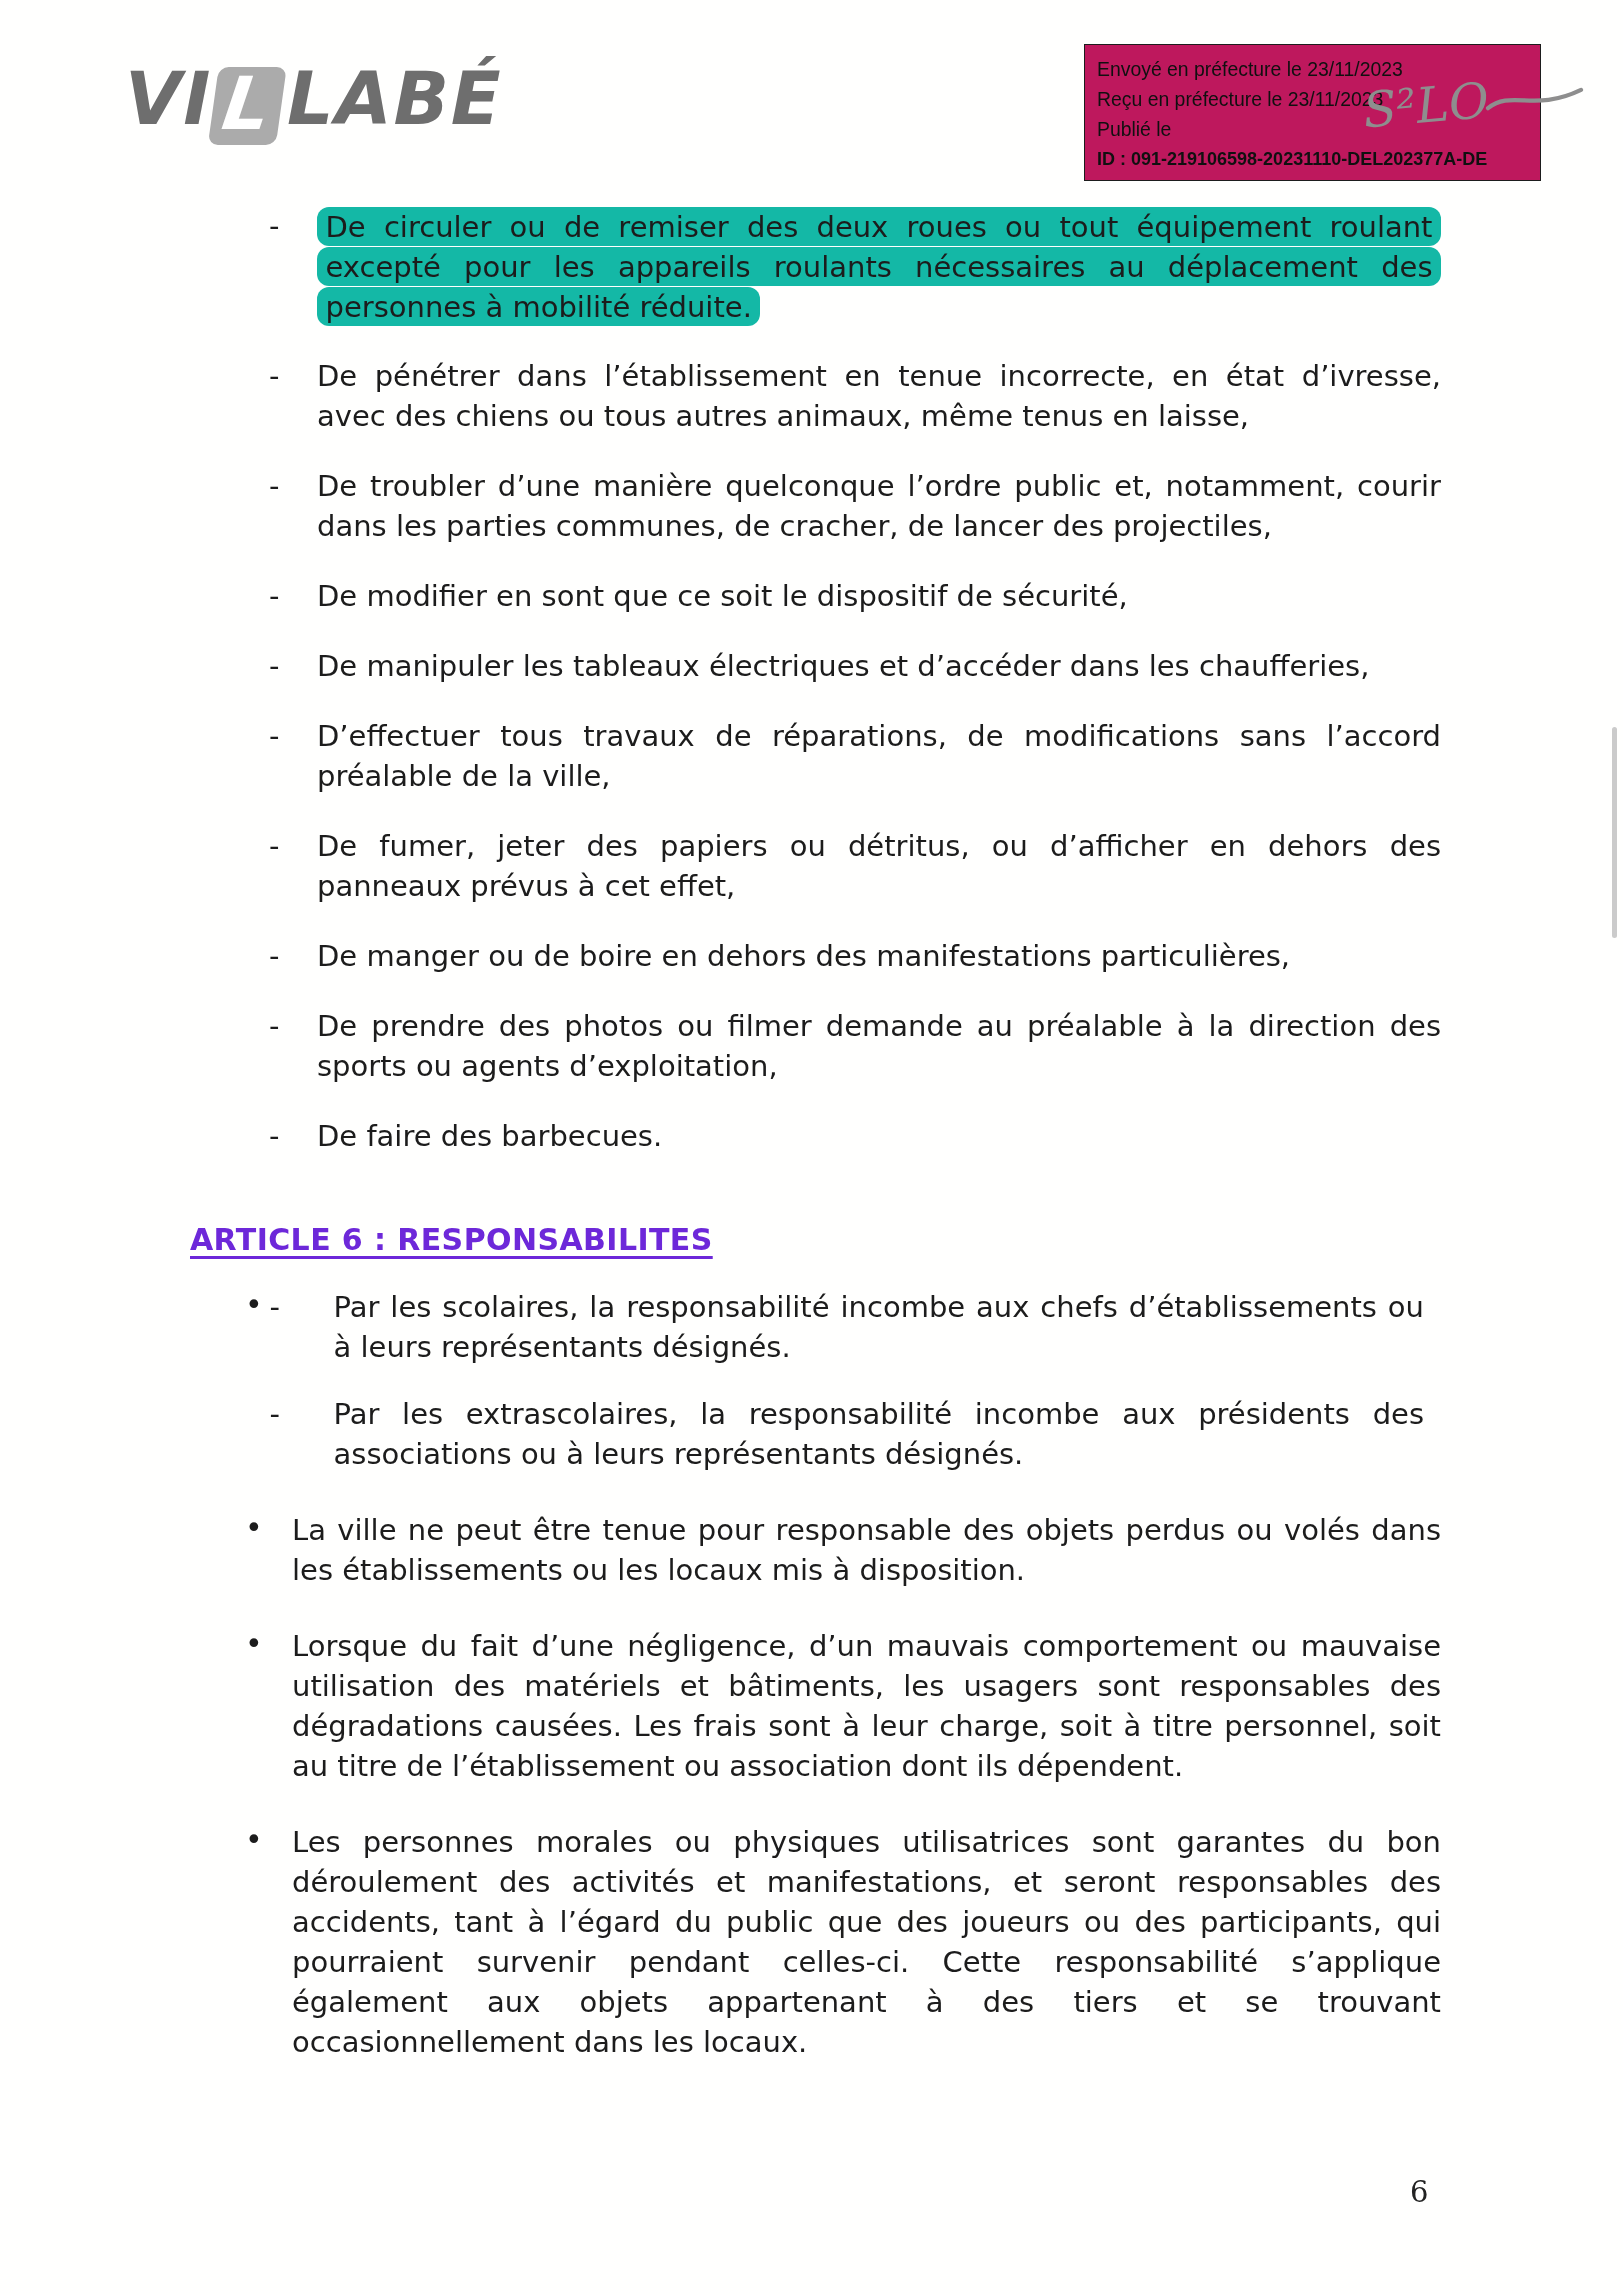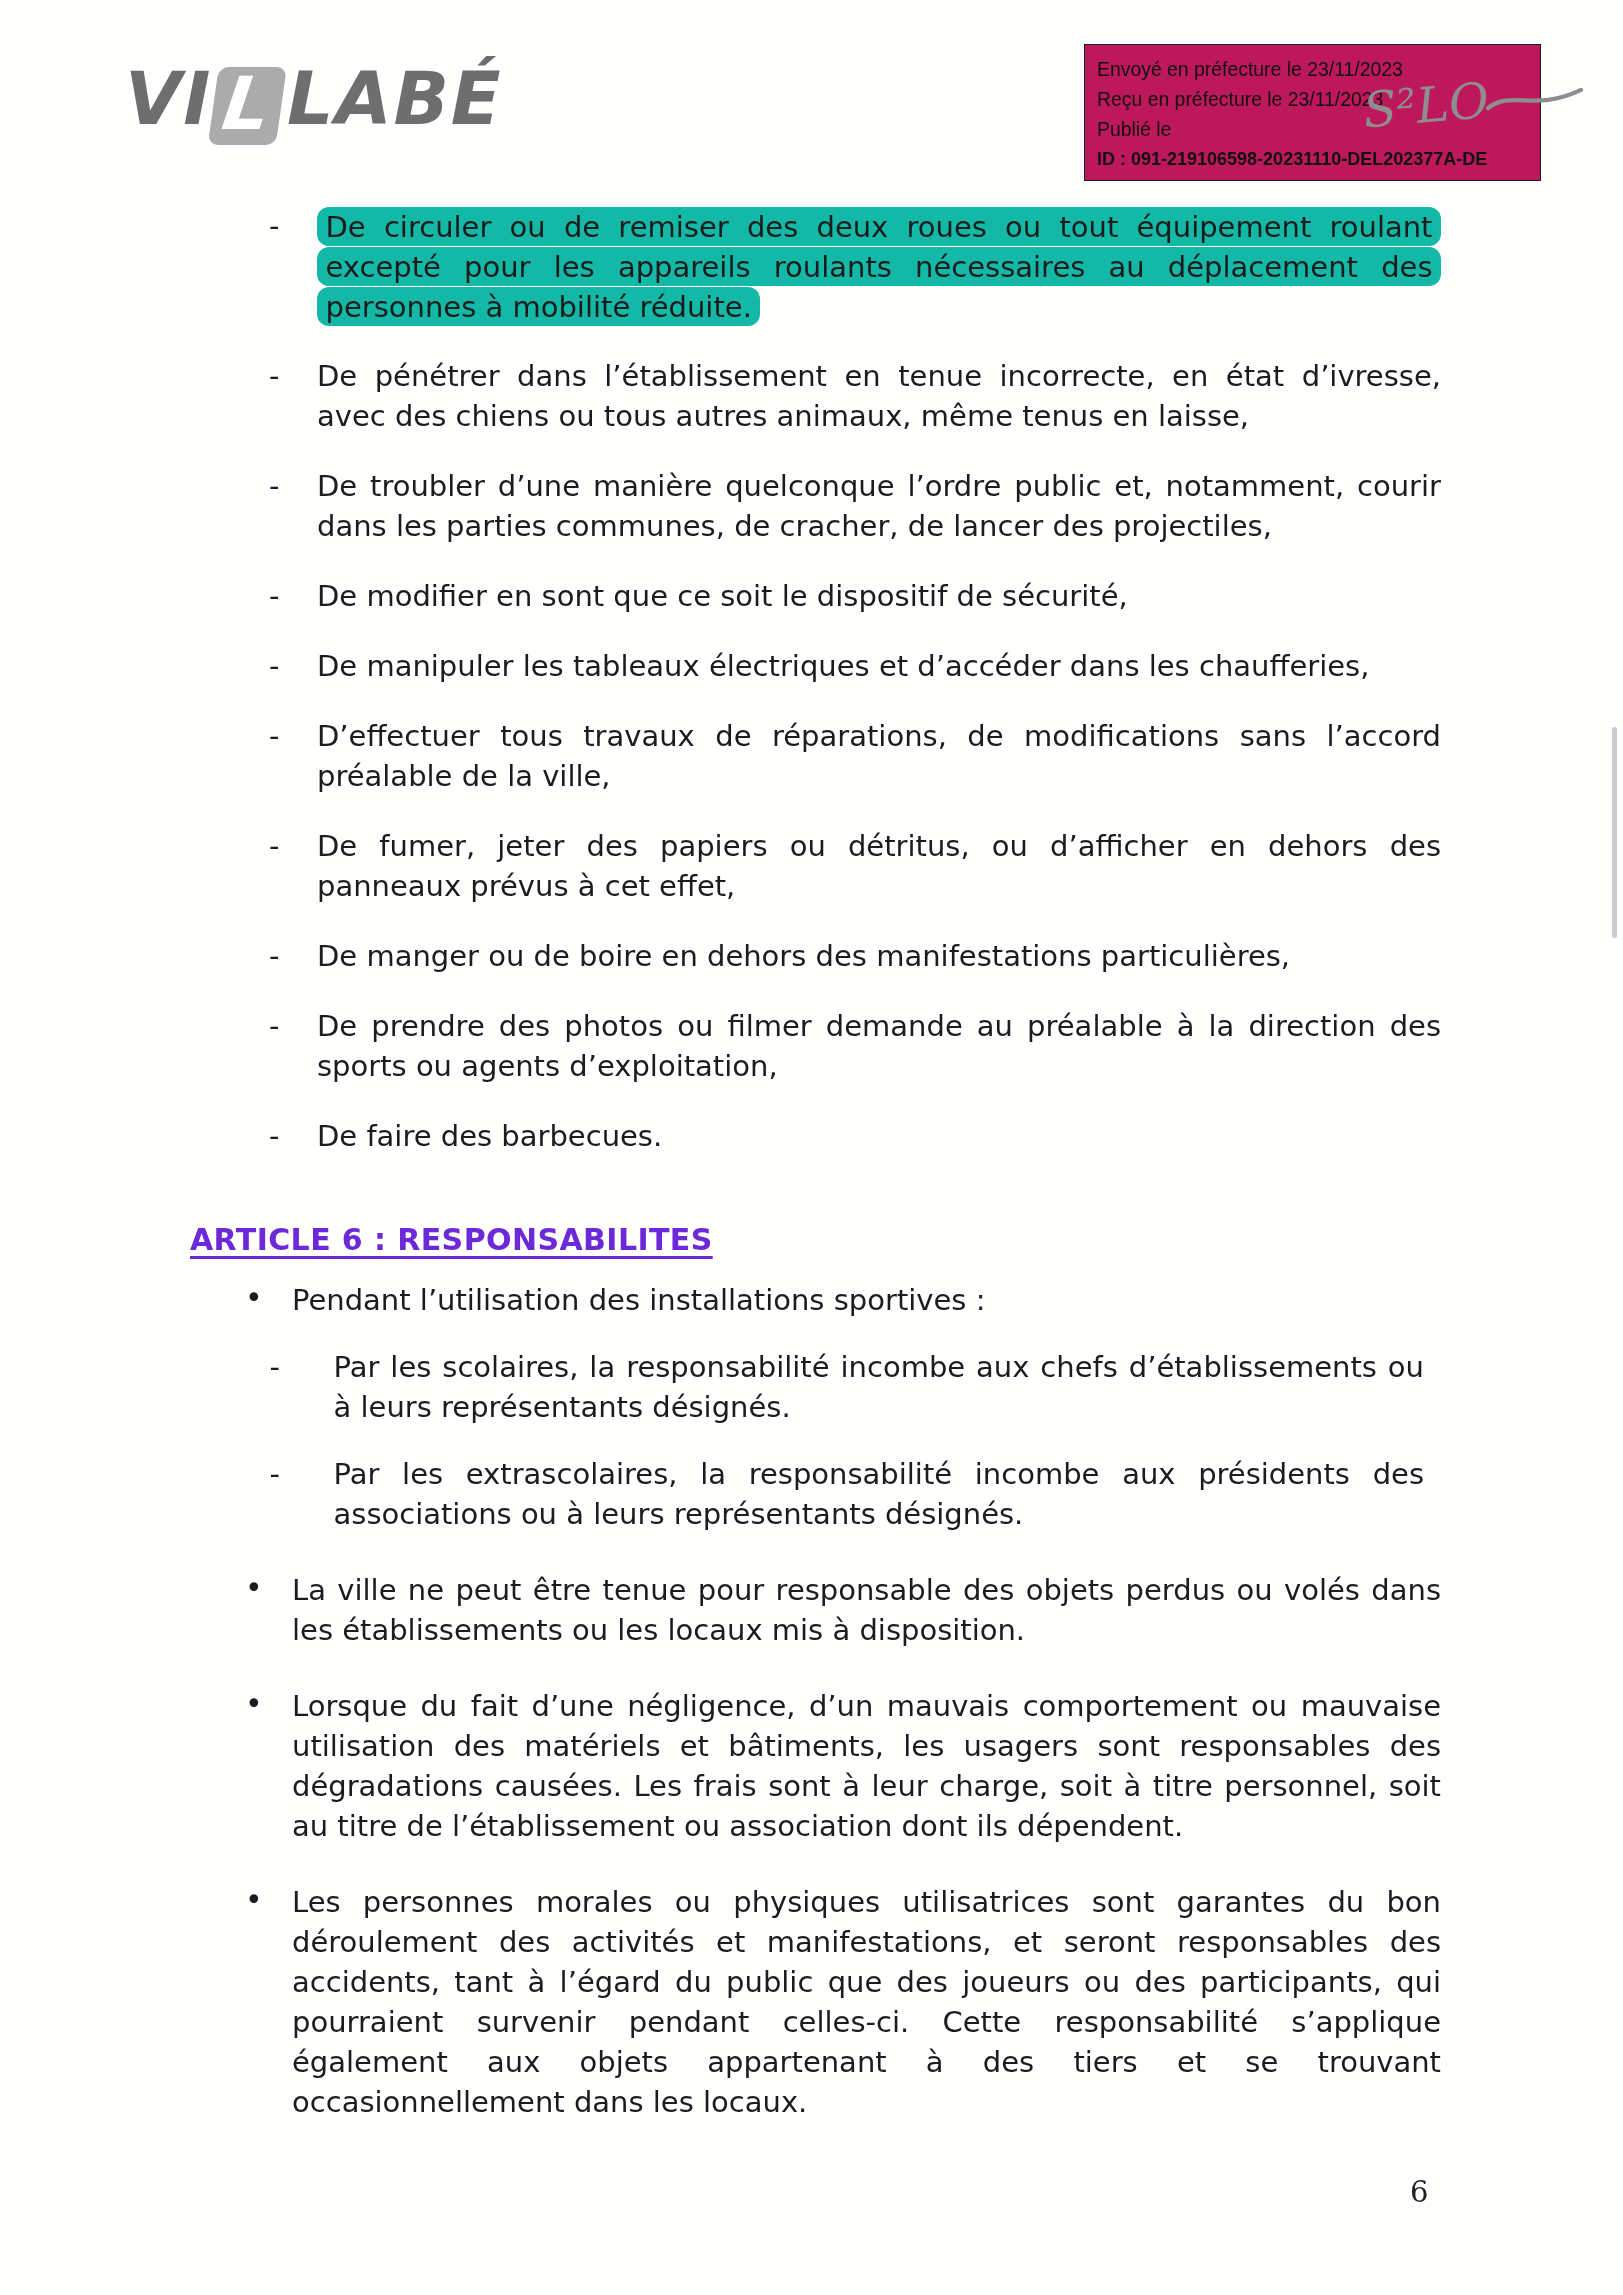--- a/index.html
+++ b/index.html
@@ -210,21 +210,20 @@
     </div>
     <div class="dash-item">
       <span class="marker">-</span>
       <p>De faire des barbecues.</p>
     </div>
 
     <h2 class="article-title">ARTICLE 6 : RESPONSABILITES</h2>
 
     <div class="bullet-item">
       <span class="marker">•</span>
-      <p>Pendant l’utilisation des installations sportives :</p>
       <div class="sub-dash">
         <span class="marker">-</span>
         <p>Par les scolaires, la responsabilité incombe aux chefs d’établissements ou à leurs représentants désignés.</p>
       </div>
       <div class="sub-dash">
         <span class="marker">-</span>
         <p>Par les extrascolaires, la responsabilité incombe aux présidents des associations ou à leurs représentants désignés.</p>
       </div>
     </div>
 

